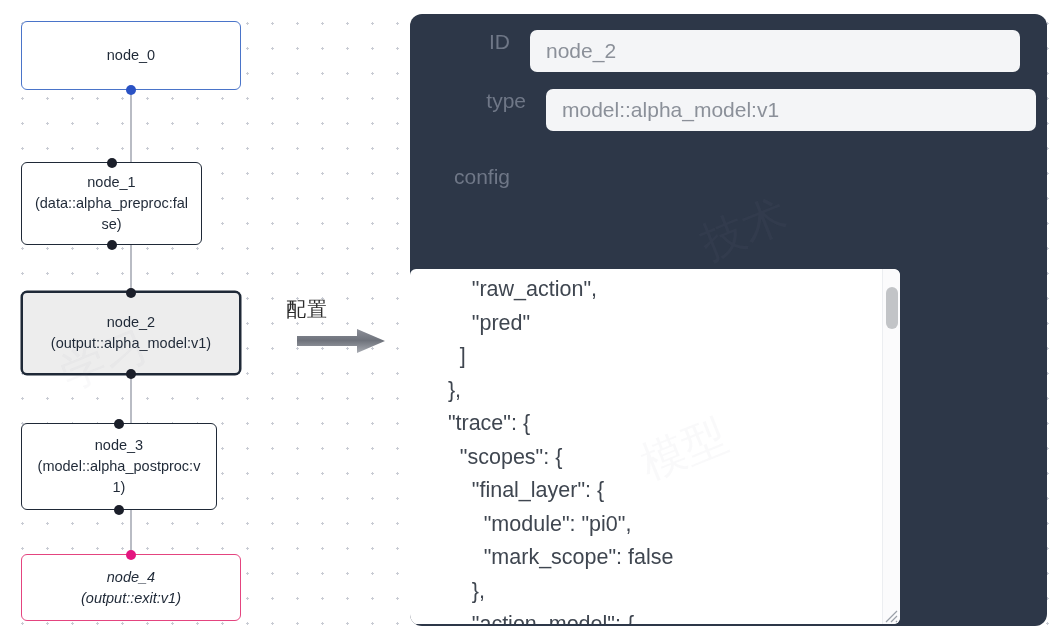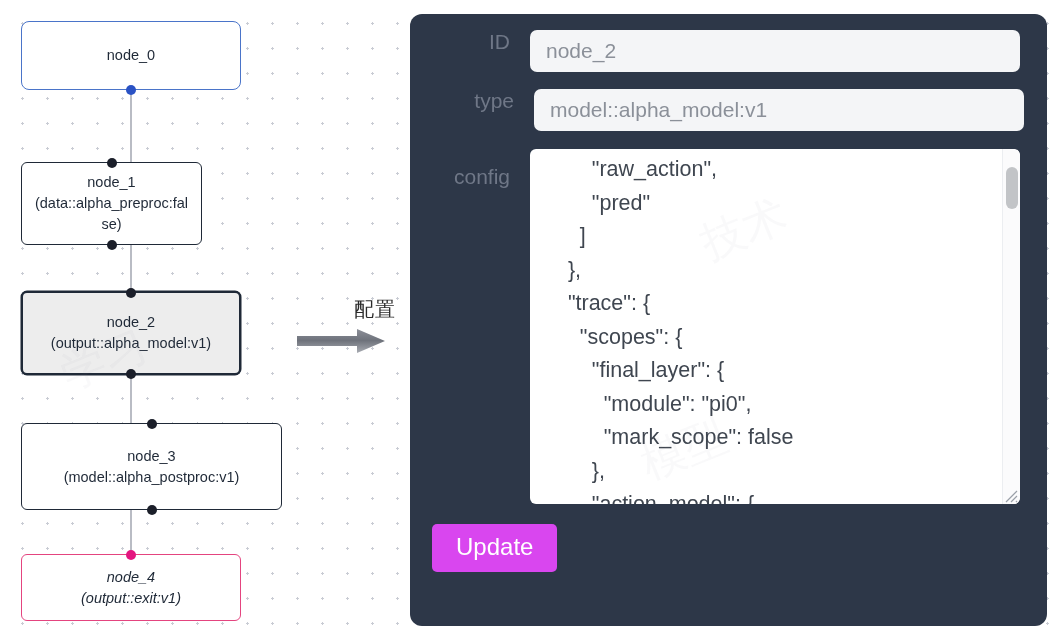--- a/index.html
+++ b/index.html
@@ -85,21 +85,21 @@
   #annotation {
     position: absolute;
     left: 286px;
     top: 296px;
     width: 110px;
     z-index: 4;
   }
   #annotation .ann-text {
     font-size: 20px;
     color: #2b2b2b;
-    text-align: right;
+    text-align: left;
     letter-spacing: 1px;
     font-family: "DejaVu Sans", sans-serif;
     margin-bottom: 4px;
   }
   #annotation .ann-arrow {
     display: block;
     margin: 0 auto;
   }
 
   
@@ -113,22 +113,22 @@
     border-radius: 12px;
     z-index: 6;
     overflow: hidden;
   }
 
   .field-row {
     display: flex;
     margin: 0 0 0 0;
   }
   .field-row.row-id     { padding: 16px 0 0 0; }
-  .field-row.row-type   { padding: 17px 0 0 4px; }
-  .field-row.row-config { padding: 18px 0 0 0; align-items: flex-start; }
+  .field-row.row-type   { padding: 17px 0 0 16px; }
+  .field-row.row-config { padding: 18px 0 0 0; align-items: flex-start; flex-direction: column; }
 
   .field-label {
     width: 120px;
     flex: 0 0 120px;
     text-align: right;
     padding-right: 20px;
     box-sizing: border-box;
     color: #6f7787;
     font-size: 21px;
     font-family: "Liberation Sans", sans-serif;
@@ -242,40 +242,40 @@
 
   <div class="watermark" style="left:60px; top:330px;">学习</div>
   <div class="watermark" style="left:700px; top:200px;">技术</div>
   <div class="watermark" style="left:640px; top:420px;">模型</div>
 
   <div class="edge" style="top:90px;  height:72px;"></div>
   <div class="edge" style="top:245px; height:50px;"></div>
   <div class="edge" style="top:375px; height:48px;"></div>
   <div class="edge" style="top:510px; height:44px;"></div>
 
-  <div class="node is-input" style="left:21px; top:21px; width:220px; height:69px;border-radius:8px;">
+  <div class="node is-input" style="left:21px; top:21px; width:220px; height:69px;">
     <span class="nlabel">node_0</span>
     <span class="handle bottom blue"></span>
   </div>
 
   <div class="node" style="left:21px; top:162px; width:181px; height:83px;">
     <span class="nlabel">node_1</span>
     <span class="nlabel">(data::alpha_preproc:false)</span>
     <span class="handle top"></span>
     <span class="handle bottom"></span>
   </div>
 
   <div class="node is-selected" style="left:21px; top:291px; width:220px; height:84px;">
     <span class="nlabel">node_2</span>
     <span class="nlabel">(output::alpha_model:v1)</span>
     <span class="handle top"></span>
     <span class="handle bottom"></span>
   </div>
 
-  <div class="node" style="left:21px; top:423px; width:261px; height:87px;">
+  <div class="node" style="left:21px; top:423px; width:196px; height:87px;">
     <span class="nlabel">node_3</span>
     <span class="nlabel">(model::alpha_postproc:v1)</span>
     <span class="handle top"></span>
     <span class="handle bottom"></span>
   </div>
 
   <div class="node is-output" style="left:21px; top:554px; width:220px; height:67px;">
     <span class="nlabel">node_4</span>
     <span class="nlabel">(output::exit:v1)</span>
     <span class="handle top pink"></span>

